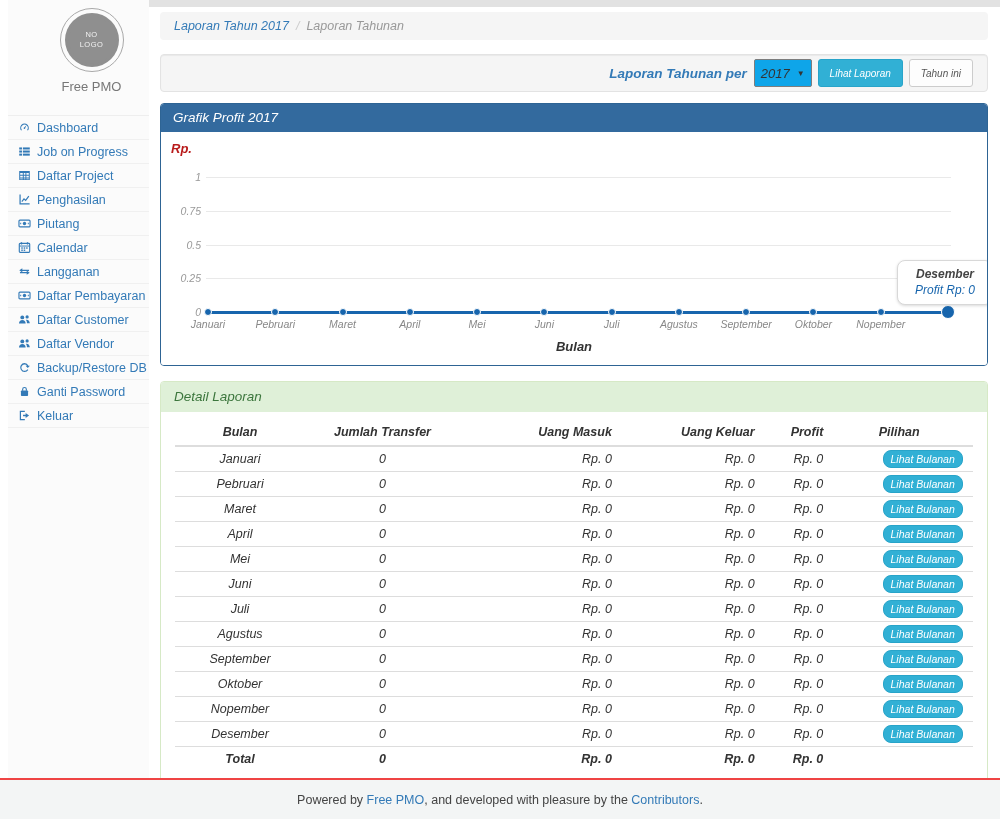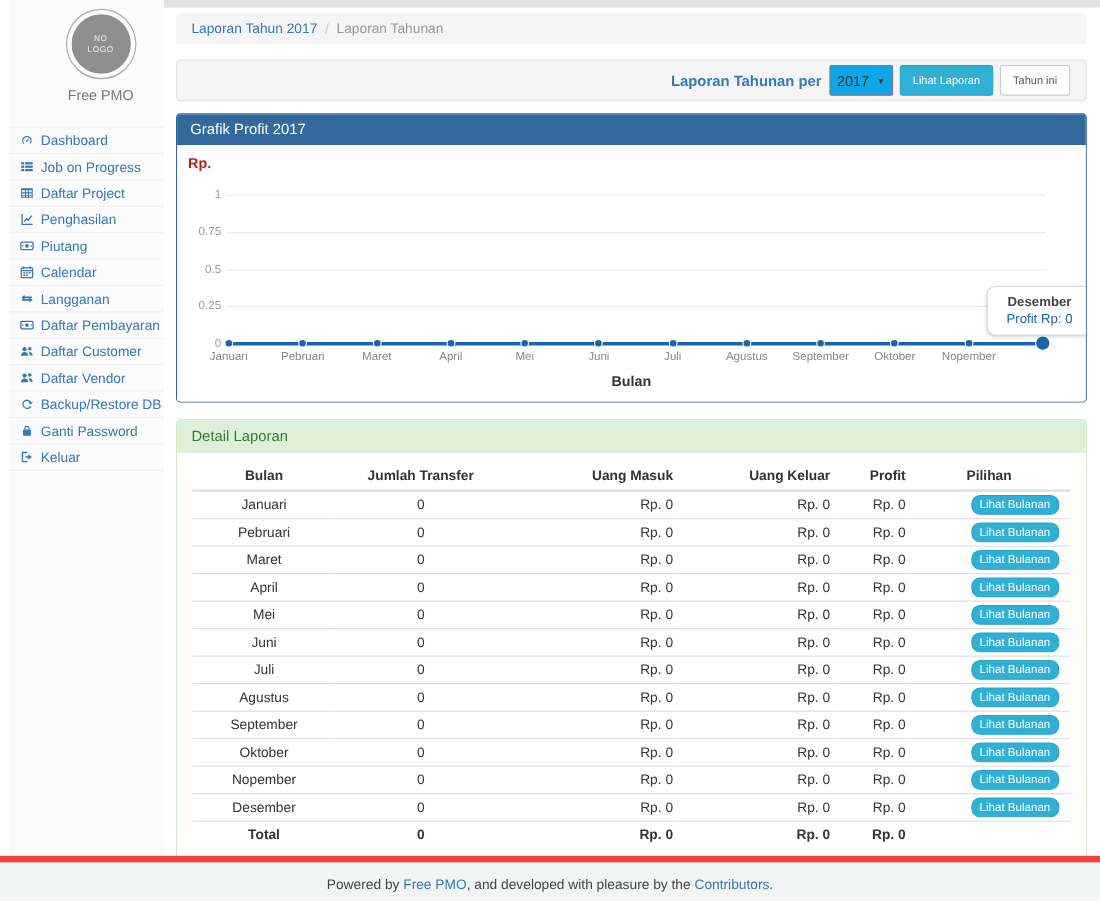--- a/index.html
+++ b/index.html
@@ -15,21 +15,21 @@
   .brand { margin-top:7px; color:#777; font-size:13px; }
   .menu { margin-top:11px; border-top:1px solid #eee; }
   .menu-item { display:flex; align-items:center; height:24px; padding:0 8px 0 10px; border-bottom:1px solid #f0f0f0; color:var(--accent); font-size:12.5px; cursor:pointer; }
   .menu-icon { width:13px; height:13px; margin-right:6px; color:var(--accent); flex:0 0 13px; }
   .menu-icon svg { width:13px; height:13px; display:block; }
   .menu-label { white-space:nowrap; }
   .menu-badge { margin-left:auto; background:#777; color:#fff; width:15px; height:15px; border-radius:50%; font-size:9.5px; display:flex; align-items:center; justify-content:center; }
   .menu-chevron { margin-left:auto; color:#999; font-size:13px; line-height:1; }
 
   
-  .main { position:absolute; left:149px; top:0; width:851px; height:778px; background:#fff; }
+  .main { position:absolute; left:149px; top:0; width:851px; height:778px; background:#fff;font-style:italic; }
   .top-strip { height:7px; background:#e2e2e2; }
   .breadcrumb { margin:5px 12px 0 11px; height:28px; background:#f5f5f5; border-radius:4px; display:flex; align-items:center; padding:0 14px; font-size:12.5px; color:#999; }
   .breadcrumb a { color:var(--accent); text-decoration:none; cursor:pointer; }
   .crumb-sep { margin:0 7px; color:#ccc; }
 
   .filter-bar { margin:14px 12px 0 11px; height:38px; background:#f5f5f5; border:1px solid #e3e3e3; border-radius:4px; box-shadow:inset 0 1px 1px rgba(0,0,0,.05); display:flex; align-items:center; padding:0 14px;justify-content:flex-end; }
   .filter-label { color:var(--accent); font-weight:bold; font-size:13.5px; margin-right:7px; }
   .year-select { height:28px; min-width:54px; background:#0ea5e9; border:1px solid #7d7d7d; border-radius:2px; display:inline-flex; align-items:center; padding:0 6px; font-size:13px; color:#333; cursor:pointer; }
   .year-select .caret { margin-left:7px; font-size:8px; color:#333; }
   .btn { height:28px; display:inline-flex; align-items:center; padding:0 11px; font-size:10px; border-radius:3px; cursor:pointer; margin-left:6px; }
@@ -58,21 +58,21 @@
   .panel-success .panel-heading { background:var(--success-bg); color:var(--success-text); height:30px; line-height:30px; padding:0 13px; font-size:13.5px; border-radius:3px 3px 0 0; }
   .detail-body { background:#fff; padding:7px 14px 13px; border-radius:0 0 3px 3px; }
   table.report { width:100%; border-collapse:collapse; font-size:12.5px; color:#333; }
   table.report th { font-weight:bold; padding:6px 2px; border-bottom:2px solid #ddd; }
   table.report td { padding:3px 2px; border-top:1px solid #ddd; height:24px; }
   .al-c { text-align:center; } .al-r { text-align:right; }
   tr.total-row td { font-weight:bold; }
   .btn-xs-info { background:var(--info-bg); border:1px solid var(--info-border); color:#fff; font-size:10.5px; padding:2px 7px; border-radius:8px; cursor:pointer; display:inline-block;margin-left:47px; }
 
   
-  .footer { position:absolute; left:0; top:778px; width:1000px; height:41px; background:#f3f5f5; border-top:6px solid #ef4444; text-align:center; font-size:12.5px; color:#444; padding-top:13px; }
+  .footer { position:absolute; left:0; top:778px; width:1000px; height:41px; background:#f3f5f5; border-top:2px solid #ef4444; text-align:center; font-size:12.5px; color:#444; padding-top:13px; }
   .footer a { color:var(--accent); text-decoration:none; cursor:pointer; }
 </style>
 </head>
 <body>
 
 <div id="app">
 
   <div class="sidebar">
     <div class="logo-block">
       <div class="logo-outer">

